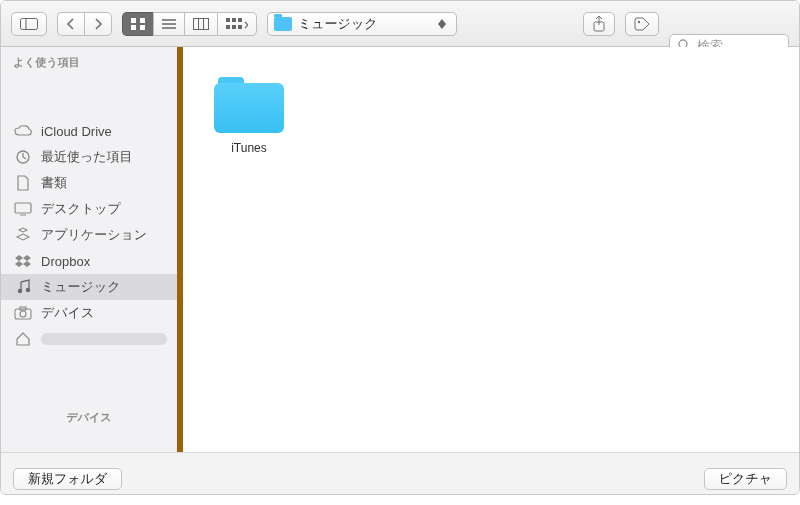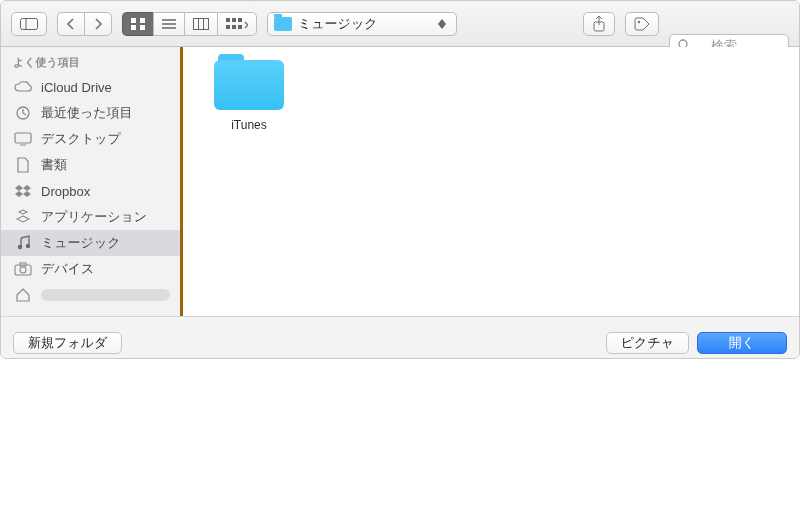--- a/index.html
+++ b/index.html
@@ -1,42 +1,42 @@
 <!DOCTYPE html>
 <html><head>
 <meta charset="utf-8">
 <style>
   * { box-sizing: border-box; margin: 0; padding: 0; }
   html, body { width: 800px; height: 505px; font-family: -apple-system, "Helvetica Neue", Arial, sans-serif; font-size: 13px; color: #2e2e2e; }
-  .window { width: 800px; height: 359px; background: #fff; border: 1px solid #c9c9c9; border-radius: 6px; display: flex; flex-direction: column; overflow: hidden; }
+  .window { width: 800px; height: 495px; background: #fff; border: 1px solid #c9c9c9; border-radius: 6px; display: flex; flex-direction: column; overflow: hidden; }
   
   .toolbar { height: 46px; background: linear-gradient(#f6f6f6,#eaeaea); border-bottom: 1px solid #c5c5c5; display: flex; align-items: center; padding: 0 10px; gap: 10px; }
   .tb-btn { height: 24px; border: 1px solid #bdbdbd; border-radius: 5px; background: linear-gradient(#ffffff,#f1f1f1); display: inline-flex; align-items: center; justify-content: center; padding: 0 8px; color: #555; }
   .tb-group { display: inline-flex; }
   .tb-group .tb-btn { border-radius: 0; border-right-width: 0; }
   .tb-group .tb-btn:first-child { border-top-left-radius: 5px; border-bottom-left-radius: 5px; }
   .tb-group .tb-btn:last-child { border-top-right-radius: 5px; border-bottom-right-radius: 5px; border-right-width: 1px; }
   .tb-btn.active { background: #6f6f6f; color: #fff; border-color: #5c5c5c; }
   .tb-btn svg { display: block; }
   .path-select { flex: 0 0 auto; height: 24px; border: 1px solid #bdbdbd; border-radius: 5px; background: linear-gradient(#ffffff,#f3f3f3); display: flex; align-items: center; gap: 6px; padding: 0 6px 0 6px; min-width: 190px; position: relative; }
   .path-select .folder-mini { width: 18px; height: 14px; border-radius: 2px; background: #4fc3f7; position: relative; }
   .path-select .folder-mini::before { content: ""; position: absolute; top: -3px; left: 0; width: 8px; height: 3px; background: #4fc3f7; border-radius: 1px 1px 0 0; }
   .path-select .arrows { margin-left: auto; width: 16px; display: flex; flex-direction: column; align-items: center; color: #666; }
   .spacer { flex: 1 1 auto; }
-  .search { height: 24px; border: 1px solid #bdbdbd; border-radius: 5px; background: #fff; display: flex; align-items: center; gap: 20px; padding: 0 8px; min-width: 120px; color: #9a9a9a; margin-top: 44px; }
+  .search { height: 24px; border: 1px solid #bdbdbd; border-radius: 5px; background: #fff; display: flex; align-items: center; gap: 6px; padding: 0 8px; min-width: 120px; color: #9a9a9a; margin-top: 44px; }
   
   .body { flex: 1; display: flex; min-height: 0; }
-  .sidebar { width: 182px; background: #f2f1f3; border-right: 3px solid #a16207; overflow: hidden; display: flex; flex-direction: column; }
+  .sidebar { width: 182px; background: #f2f1f3; border-right: 6px solid #a16207; overflow: hidden; display: flex; flex-direction: column; gap: 44px; }
   .sb-header { font-size: 11px; color: #8a8a8a; padding: 8px 12px 4px; font-weight: 600; }
   .sb-list { list-style: none; }
   .sb-item { display: flex; align-items: center; gap: 8px; height: 26px; padding: 0 10px 0 12px; color: #4a4a4a; }
   .sb-item .ico { width: 20px; display: flex; justify-content: center; color: #7d7d7d; }
   .sb-item.selected { background: #d9d9de; }
   .content { flex: 1; background: #fff; position: relative; overflow: auto; }
-  .item-grid { padding: 7px 24px; display: flex; flex-wrap: wrap; gap: 24px; align-content: flex-start; }
+  .item-grid { padding: 30px 24px; display: flex; flex-wrap: wrap; gap: 24px; align-content: flex-start; }
   .file-item { width: 84px; display: flex; flex-direction: column; align-items: center; }
   .folder-icon { width: 70px; height: 56px; position: relative; }
   .folder-icon .back { position: absolute; inset: 6px 0 0 0; border-radius: 6px; background: linear-gradient(#5ad0fb,#38c0f4); }
   .folder-icon .tab { position: absolute; top: 0; left: 4px; width: 26px; height: 10px; border-radius: 4px 4px 0 0; background: #48c6f6; }
   .file-label { margin-top: 8px; font-size: 12px; text-align: center; }
   
   .footer { height: 42px; border-top: 1px solid #d6d6d6; background: #f3f3f3; display: flex; align-items: center; padding: 0 12px; gap: 8px; }
   .footer .spacer { flex: 1; }
   .mac-btn { height: 22px; border: 1px solid #c5c5c5; border-radius: 5px; background: linear-gradient(#ffffff,#f5f5f5); padding: 0 14px; font-size: 13px; color: #222; display: inline-flex; align-items: center; justify-content: center; min-width: 80px; margin-top: 11px; }
   .mac-btn.primary { background: linear-gradient(#5aa7ff,#2f82f7); border-color: #2a6fe0; color: #fff; min-width: 90px; }
@@ -157,50 +157,50 @@
           <span class="ico">
               <svg width="16" height="16">
                 <circle cx="8" cy="8" r="6" fill="none" stroke="#8a8a8a" stroke-width="1.3"></circle>
                 <path d="M8 4 L8 8 L11 10" fill="none" stroke="#8a8a8a" stroke-width="1.3"></path>
               </svg>
             </span>
           <span>最近使った項目</span>
         </li>
         <li class="sb-item">
           <span class="ico">
+              <svg width="14" height="16">
+                <path d="M2 1 L9 1 L12 4 L12 15 L2 15 Z" fill="none" stroke="#8a8a8a" stroke-width="1.2"></path>
+              </svg>
+            </span>
+          <span>書類</span>
+        </li>
+        <li class="sb-item">
+          <span class="ico">
               <svg width="18" height="14">
                 <rect x="1" y="1" width="16" height="10" rx="1.5" fill="none" stroke="#8a8a8a" stroke-width="1.2"></rect>
                 <line x1="6" y1="13" x2="12" y2="13" stroke="#8a8a8a" stroke-width="1.2"></line>
               </svg>
             </span>
           <span>デスクトップ</span>
         </li>
         <li class="sb-item">
           <span class="ico">
-              <svg width="14" height="16">
-                <path d="M2 1 L9 1 L12 4 L12 15 L2 15 Z" fill="none" stroke="#8a8a8a" stroke-width="1.2"></path>
-              </svg>
-            </span>
-          <span>書類</span>
+              <svg width="16" height="16">
+                <path d="M8 1 L12 3 L8 5 L4 3 Z M8 7 L14 10 L8 13 L2 10 Z" fill="none" stroke="#8a8a8a" stroke-width="1.1"></path>
+              </svg>
+            </span>
+          <span>アプリケーション</span>
         </li>
         <li class="sb-item">
           <span class="ico">
               <svg width="16" height="14">
                 <path d="M4 1 L8 4 L4 7 L0 4 Z M12 1 L16 4 L12 7 L8 4 Z M4 7 L8 10 L4 13 L0 10 Z M12 7 L16 10 L12 13 L8 10 Z" fill="#8a8a8a"></path>
               </svg>
             </span>
           <span>Dropbox</span>
-        </li>
-        <li class="sb-item">
-          <span class="ico">
-              <svg width="16" height="16">
-                <path d="M8 1 L12 3 L8 5 L4 3 Z M8 7 L14 10 L8 13 L2 10 Z" fill="none" stroke="#8a8a8a" stroke-width="1.1"></path>
-              </svg>
-            </span>
-          <span>アプリケーション</span>
         </li>
         <li class="sb-item selected">
           <span class="ico">
               <svg width="16" height="16">
                 <path d="M6 3 L14 1 L14 11" fill="none" stroke="#6a6a6a" stroke-width="1.3"></path>
                 <circle cx="5" cy="12" r="2.2" fill="#6a6a6a"></circle>
                 <circle cx="13" cy="11" r="2.2" fill="#6a6a6a"></circle>
                 <line x1="6" y1="3" x2="6" y2="12" stroke="#6a6a6a" stroke-width="1.3"></line>
               </svg>
             </span>
@@ -238,15 +238,14 @@
           <div class="file-label">iTunes</div>
         </div>
       </div>
     </div>
   </div>
 
   <div class="footer">
     <div class="mac-btn">新規フォルダ</div>
     <div class="spacer"></div>
     <div class="mac-btn">ピクチャ</div>
-    <div class="mac-btn primary">開く</div>
   </div>
 </div>
 
 </body></html>

